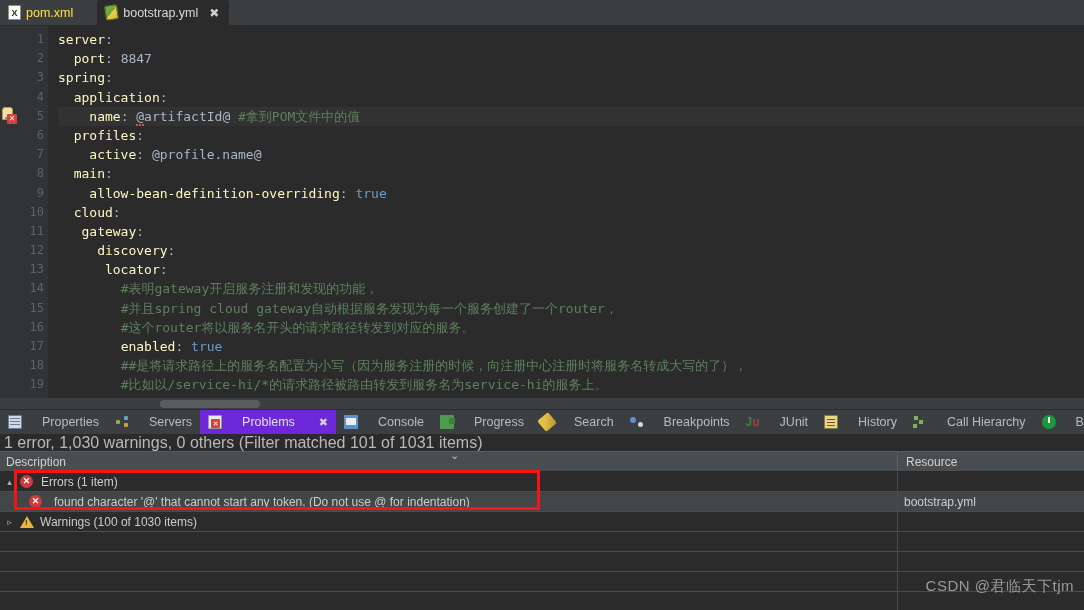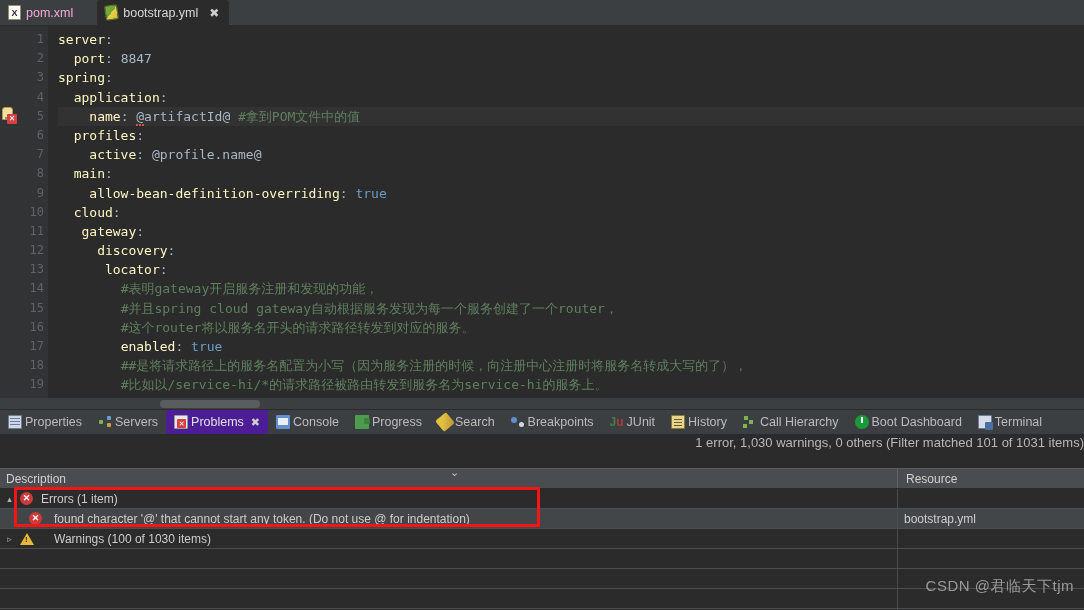--- a/index.html
+++ b/index.html
@@ -13,21 +13,21 @@
 
   
   .tabbar {
     height: 26px; background: #3c3f41;
     display: flex; align-items: stretch;
     border-bottom: 1px solid #2b2b2b;
   }
   .etab {
     display: flex; align-items: center; gap: 5px;
     padding: 0 10px 0 8px;
-    font-size: 12.5px; color: #f9a8d4;
+    font-size: 12.5px; color: #fde047;
     position: relative;
   }
   .etab.active {
     background: #2b2b2b; color: #d8d8d8;
     border-top-left-radius: 3px; border-top-right-radius: 3px;
   }
   .etab .tabclose {
     margin-left: 6px; font-size: 12px; color: #cfcfcf; line-height: 1;
   }
   .ficon { width: 13px; height: 15px; position: relative; flex: 0 0 auto; }
@@ -109,24 +109,24 @@
   }
 
   
   .viewtabs {
     height: 25px; background: #3c3f41;
     display: flex; align-items: stretch;
     border-top: 1px solid #2b2b2b;
     font-size: 12.5px;
   }
   .vtab {
-    display: flex; align-items: center; gap: 3px;
+    display: flex; align-items: center; gap: 20px;
     padding: 0 8px; color: #bbbbbb; white-space: nowrap;
   }
-  .vtab.active { background: #4c1d95; color: #e0e0e0; }
+  .vtab.active { background: #6d28d9; color: #e0e0e0; }
   .vtab .vclose { margin-left: 4px; color: #d0d0d0; font-size: 11px; }
 
   .vi { width: 14px; height: 14px; flex: 0 0 auto; position: relative; display:inline-block; }
   .vi-properties { background:#cfd8e8; border:1px solid #6d7d96; border-radius:1px; }
   .vi-properties::after{content:"";position:absolute;left:1px;top:2px;right:1px;height:1px;
     box-shadow:0 3px 0 #6d7d96,0 6px 0 #6d7d96;background:#6d7d96;}
   .vi-servers::before{content:"";position:absolute;left:1px;top:5px;width:4px;height:4px;background:#7fb34f;border-radius:1px;}
   .vi-servers::after{content:"";position:absolute;right:1px;top:1px;width:4px;height:4px;background:#6a9ec9;border-radius:1px;
     box-shadow:0 7px 0 #c9a23c;}
   .vi-problems { background:#e8e8e8; border:1px solid #9a9a9a; border-radius:1px; }
@@ -147,24 +147,23 @@
   .vi-callh::before{content:"";position:absolute;left:1px;top:1px;width:4px;height:4px;background:#7fb34f;
     box-shadow:5px 4px 0 #7fb34f,-1px 8px 0 #7fb34f;}
   .vi-boot { background:#1a9a3a; border-radius:50%; }
   .vi-boot::after{content:"";position:absolute;left:6px;top:2px;width:2px;height:6px;background:#fff;}
   .vi-terminal { background:#d6dde8; border:1px solid #6d7d96; border-radius:1px; }
   .vi-terminal::after{content:"";position:absolute;right:-2px;bottom:-2px;width:8px;height:8px;background:#4a6fa5;border-radius:1px;}
 
   
   .panel { background: #2b2b2b; }
   .summary {
-    height: 34px; line-height: 17px;
-    padding-left: 4px; font-size: 13px; color: #b8b8b8;
+    height: 17px; line-height: 17px;
+    padding-left: 4px; font-size: 16px; color: #b8b8b8;
     background: #2b2b2b;
-    text-align: right;
   }
   .ptable { position: relative; }
   .thead {
     height: 21px; display: flex; align-items: flex-start;
     background: #4a4d4f; border-top: 1px solid #5a5d5f; border-bottom: 1px solid #2b2b2b;
     font-size: 12px; color: #d0d0d0; position: relative;
   }
   .th-desc { width: 898px; padding-left: 6px; border-right: 1px solid #606366; height:100%; line-height:21px;}
   .th-res  { flex: 1; padding-left: 8px; height:100%; line-height:21px;}
   .sortind {
@@ -339,21 +338,21 @@
               <span class="indent"></span>
               <span class="ico-err">✕</span>
               <span style="margin-left: 7px;">found character '@' that cannot start any token. (Do not use @ for indentation)</span>
             </div>
             <div class="td-res">bootstrap.yml</div>
           </div>
           <div class="trow">
             <div class="td-desc">
               <span class="twisty">▹</span>
               <span class="ico-warn"></span>
-              <span style="margin-left: 15px;">Warnings (100 of 1030 items)</span>
+              <span style="margin-left: 1px;">Warnings (100 of 1030 items)</span>
             </div>
             <div class="td-res"></div>
           </div>
           <div class="trow">
             <div class="td-desc"></div>
             <div class="td-res"></div>
           </div>
           <div class="trow">
             <div class="td-desc"></div>
             <div class="td-res"></div>

